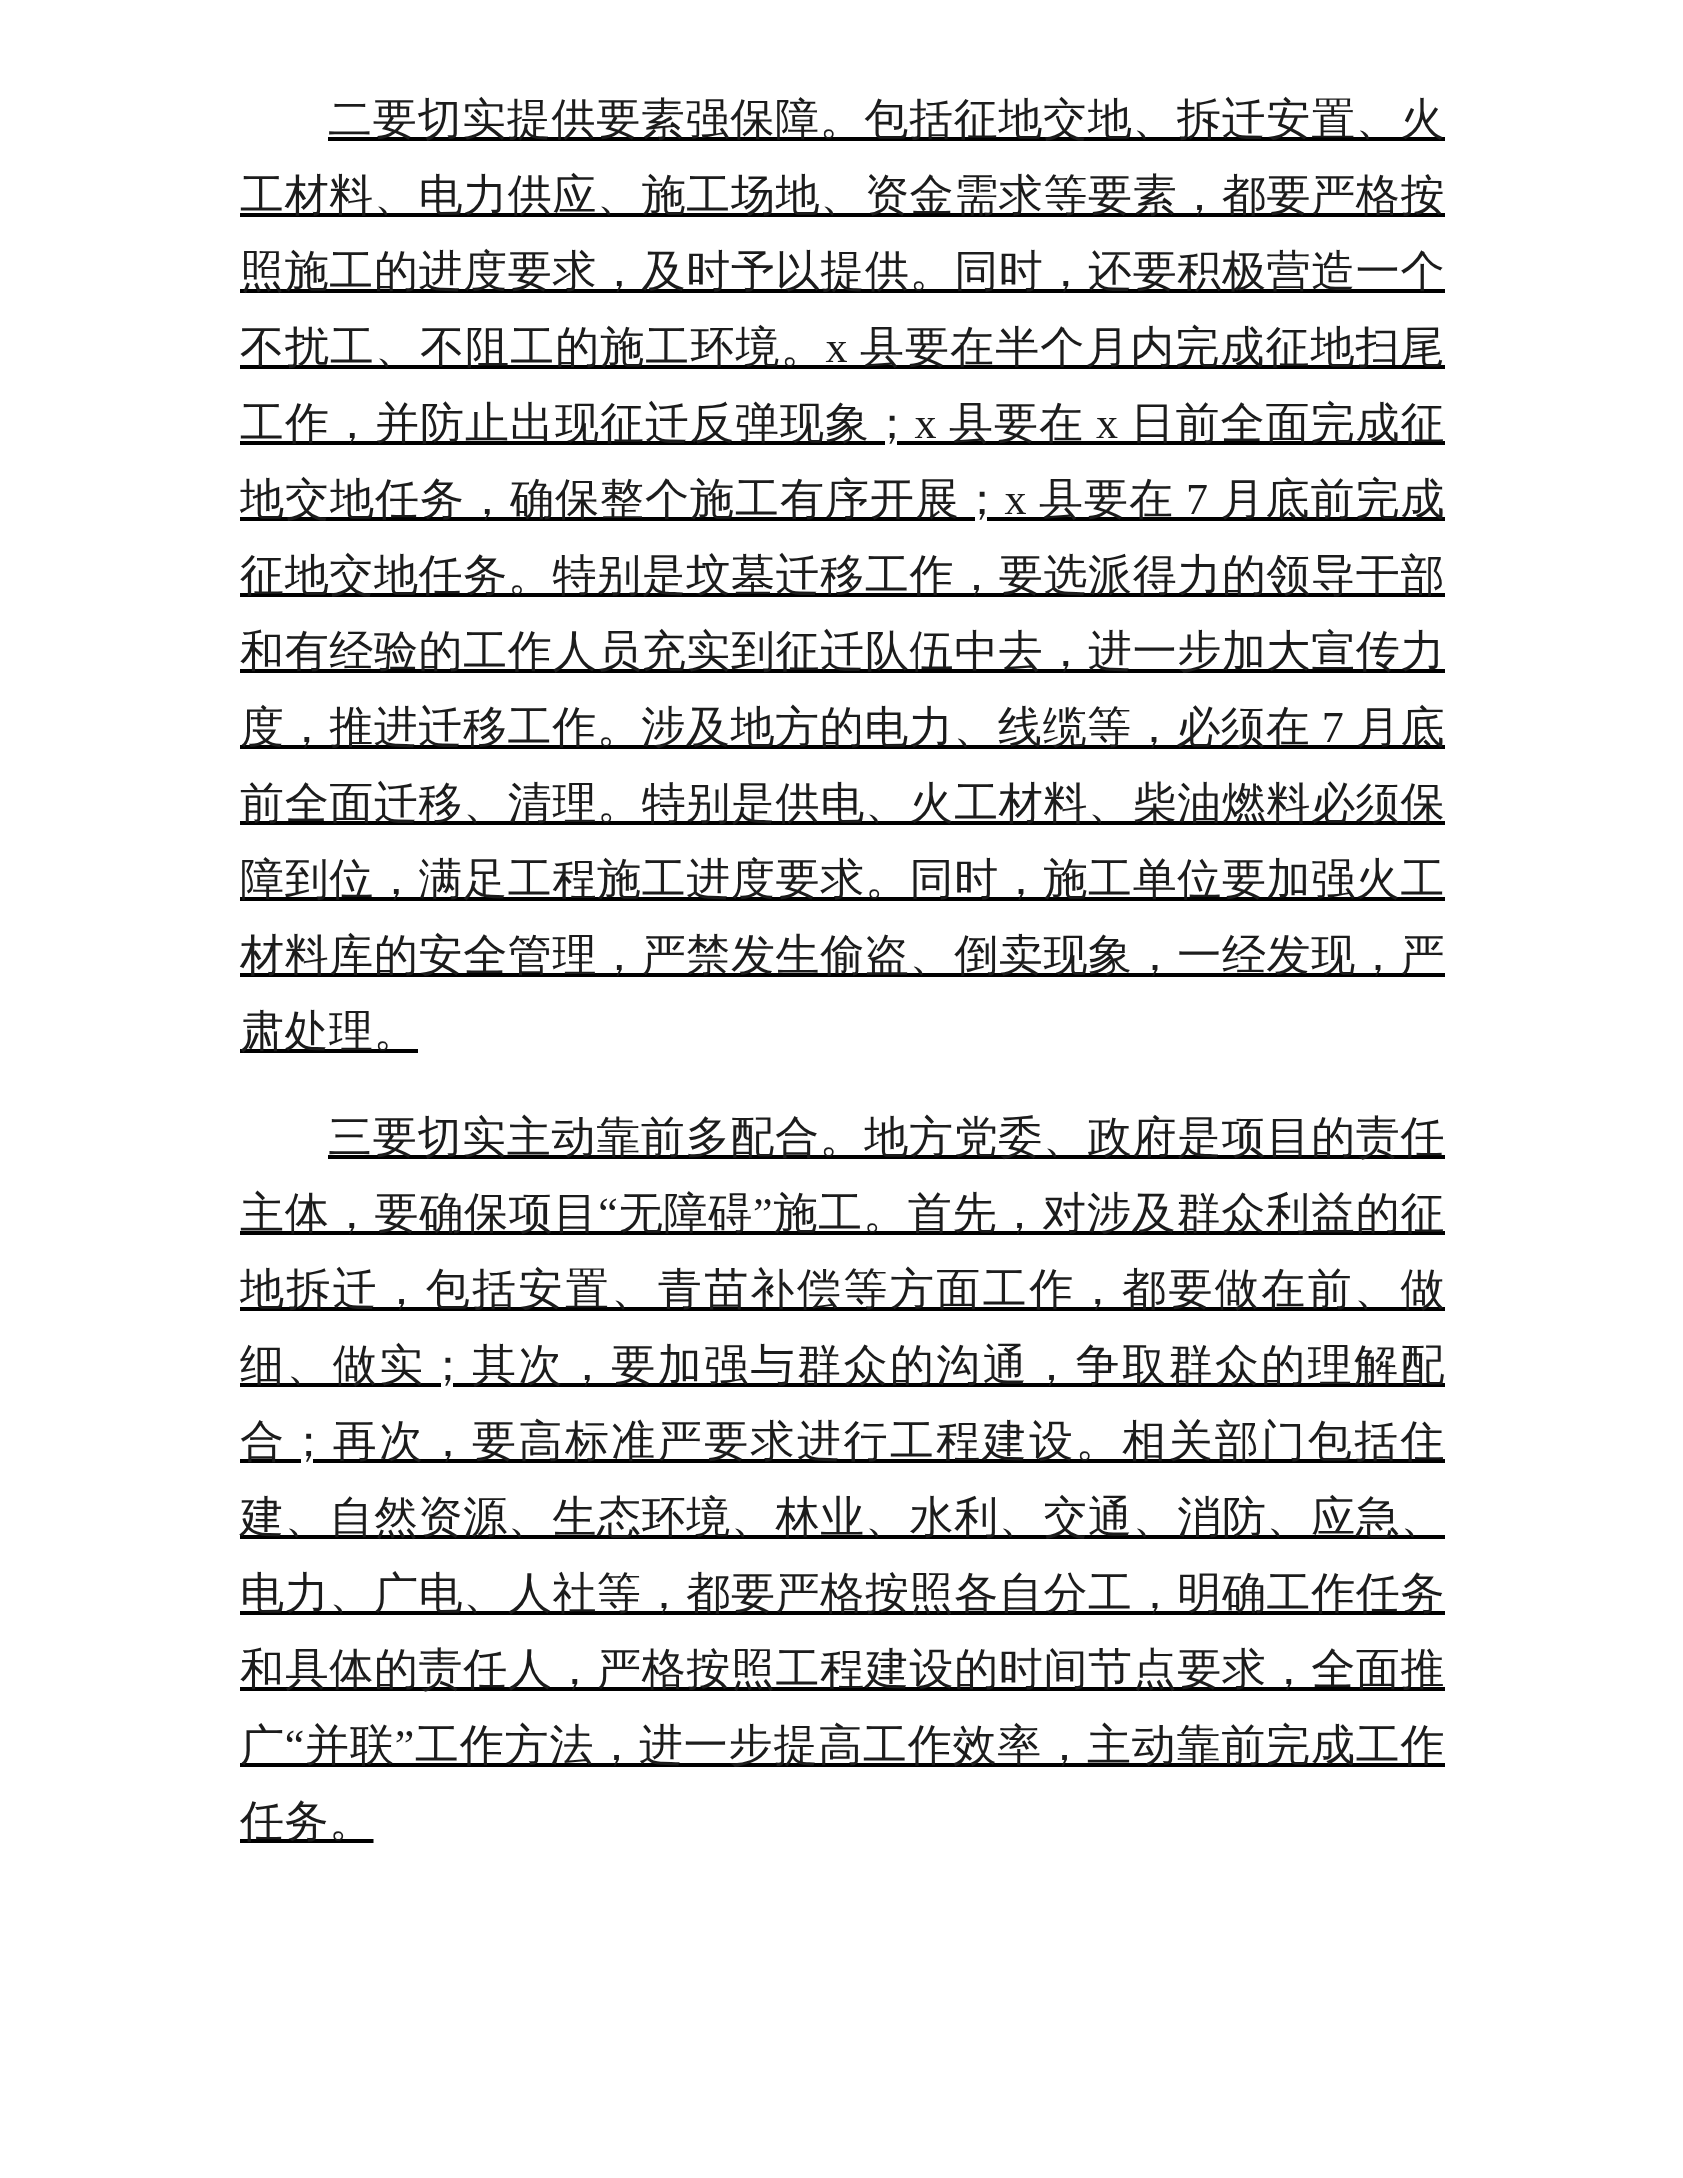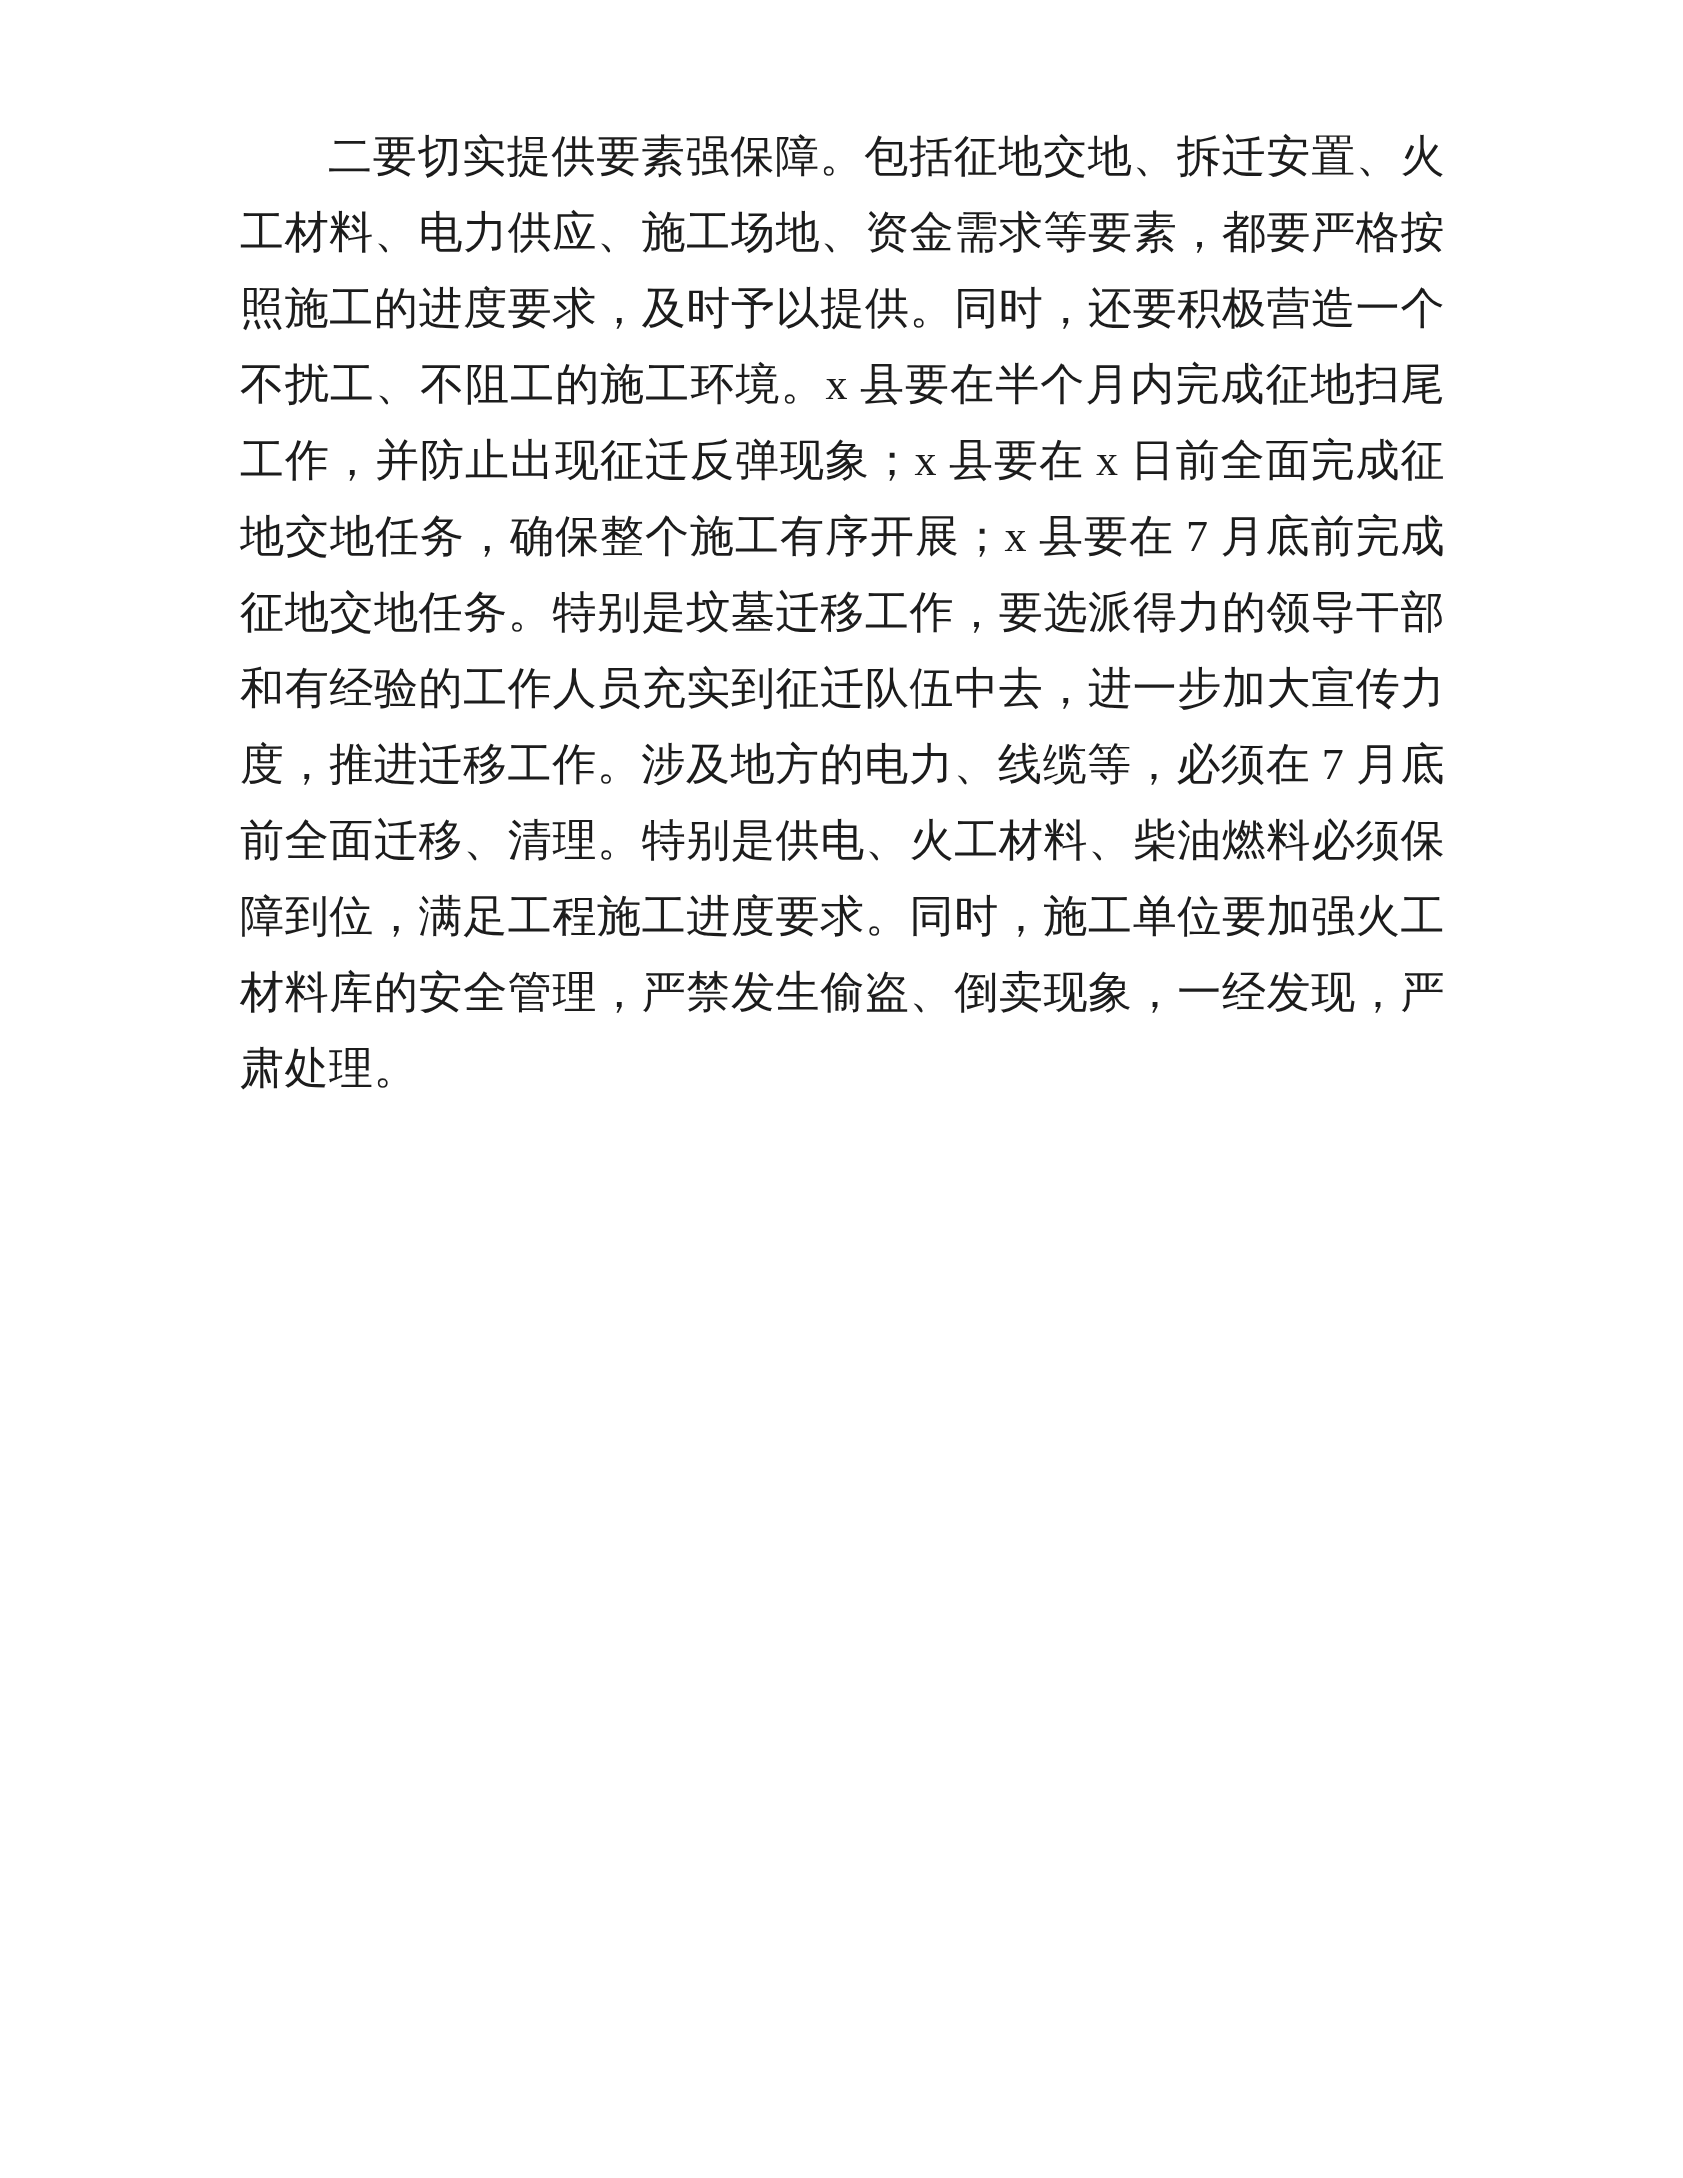--- a/index.html
+++ b/index.html
@@ -6,35 +6,37 @@
     margin: 0;
     padding: 0;
     background: #ffffff;
   }
   .page {
     position: relative;
     width: 1683px;
     height: 2178px;
     box-sizing: border-box;
     background: #ffffff;
-    padding: 119px 238px 198px 240px;
+    padding: 82px 238px 198px 240px;
     overflow: hidden;
     font-family: "Liberation Serif", "DejaVu Serif", serif;
+    text-decoration: underline;
   }
   .para {
     margin: 0 0 30px 0;
     font-size: 44px;
     line-height: 76px;
     color: #1c1c1c;
     text-align: justify;
     text-align-last: left;
     text-indent: 2em;
     word-break: break-all;
     letter-spacing: 0.5px;
   }
 </style>
 </head>
 <body>
 
 <div class="page">
   <p class="para">二要切实提供要素强保障。包括征地交地、拆迁安置、火工材料、电力供应、施工场地、资金需求等要素，都要严格按照施工的进度要求，及时予以提供。同时，还要积极营造一个不扰工、不阻工的施工环境。x 县要在半个月内完成征地扫尾工作，并防止出现征迁反弹现象；x 县要在 x 日前全面完成征地交地任务，确保整个施工有序开展；x 县要在 7 月底前完成征地交地任务。特别是坟墓迁移工作，要选派得力的领导干部和有经验的工作人员充实到征迁队伍中去，进一步加大宣传力度，推进迁移工作。涉及地方的电力、线缆等，必须在 7 月底前全面迁移、清理。特别是供电、火工材料、柴油燃料必须保障到位，满足工程施工进度要求。同时，施工单位要加强火工材料库的安全管理，严禁发生偷盗、倒卖现象，一经发现，严肃处理。</p>
+  <p class="para">三要切实主动靠前多配合。地方党委、政府是项目的责任主体，要确保项目“无障碍”施工。首先，对涉及群众利益的征地拆迁，包括安置、青苗补偿等方面工作，都要做在前、做细、做实；其次，要加强与群众的沟通，争取群众的理解配合；再次，要高标准严要求进行工程建设。相关部门包括住建、自然资源、生态环境、林业、水利、交通、消防、应急、电力、广电、人社等，都要严格按照各自分工，明确工作任务和具体的责任人，严格按照工程建设的时间节点要求，全面推广“并联”工作方法，进一步提高工作效率，主动靠前完成工作任务。</p>
 </div>
 
 
 </body></html>

